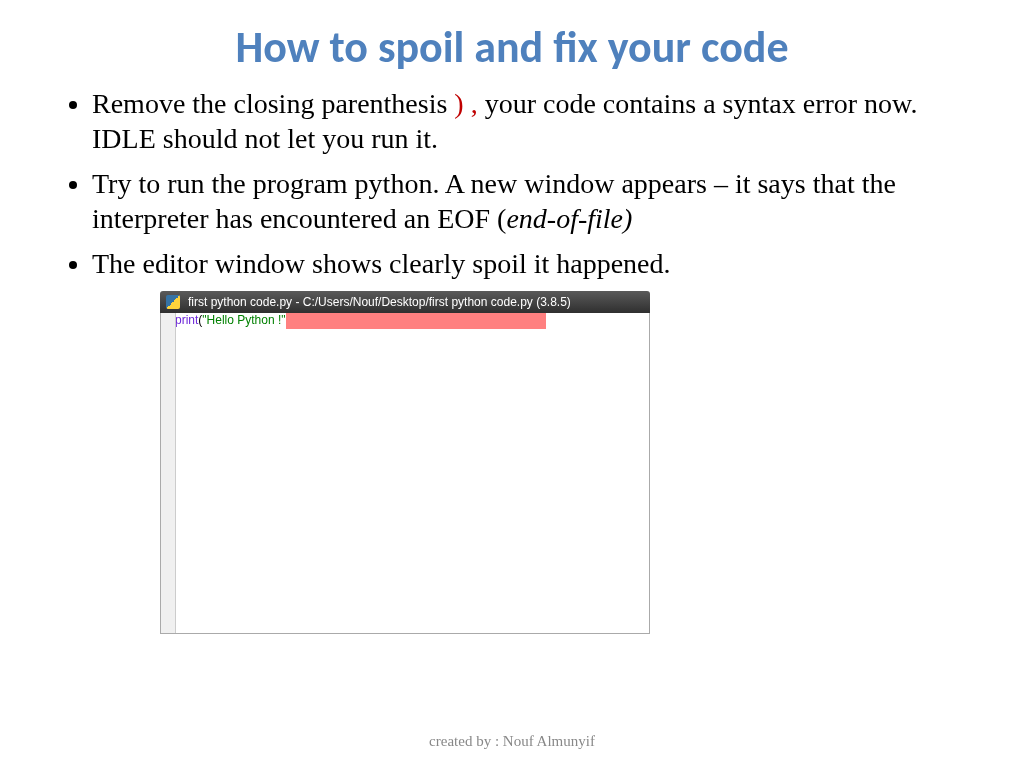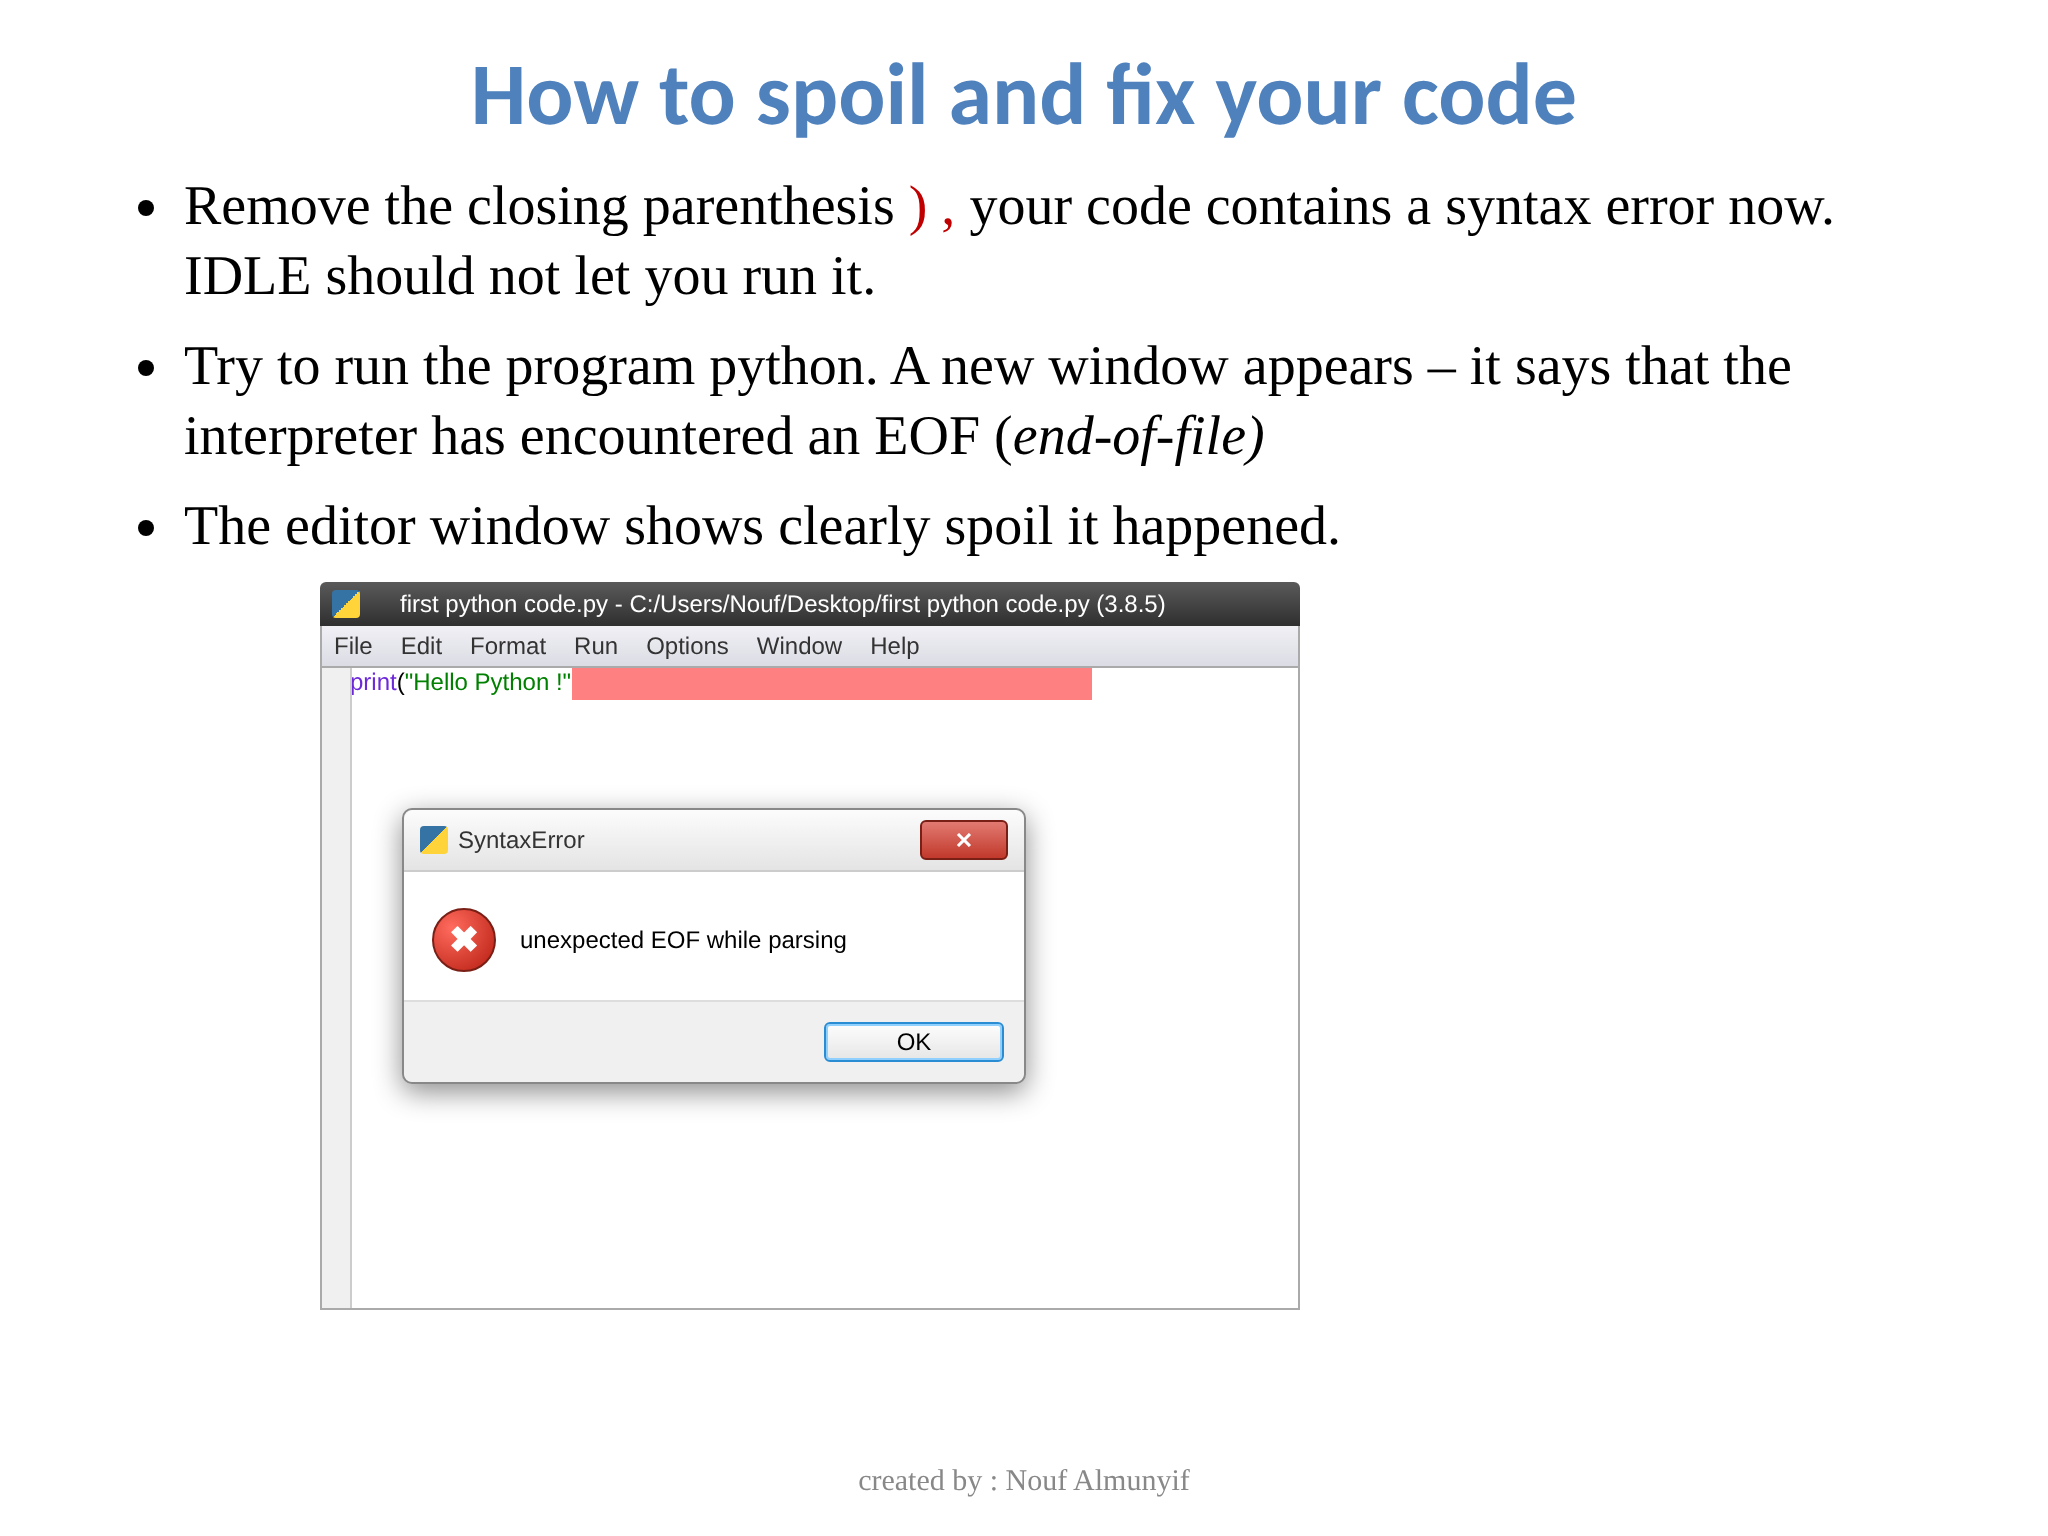--- a/index.html
+++ b/index.html
@@ -55,21 +55,21 @@
     position: relative;
   }
   .ide-titlebar {
     background: linear-gradient(#5a5a5a, #2f2f2f);
     color: #fff;
     padding: 4px 6px;
     border-top-left-radius: 3px;
     border-top-right-radius: 3px;
     display: flex;
     align-items: center;
-    gap: 20px;
+    gap: 8px;
   }
   .ide-titlebar .py-icon {
     width: 14px;
     height: 14px;
     background: linear-gradient(135deg,#3673a5 50%,#ffd43b 50%);
     border-radius: 2px;
     display:inline-block;
   }
   .ide-menubar {
     background: linear-gradient(#f0f0f5, #dcdce4);
@@ -197,48 +197,21 @@
       <span>Try to run the program python. A new window appears – it says that the interpreter has encountered an EOF (</span><span class="italic">end-of-file)</span>
     </li>
     <li>The editor window shows clearly spoil it happened.</li>
   </ul>
 
   <div class="ide-container">
     <div class="ide-titlebar">
       <span class="py-icon"></span>
       <span>first python code.py - C:/Users/Nouf/Desktop/first python code.py (3.8.5)</span>
     </div>
-    <div class="ide-menubar">
-      <span>File</span>
-      <span>Edit</span>
-      <span>Format</span>
-      <span>Run</span>
-      <span>Options</span>
-      <span>Window</span>
-      <span>Help</span>
-    </div>
     <div class="ide-body">
       <div class="code-gutter"></div>
       <div class="code-content"><span class="hl-print">print</span><span>(</span><span class="hl-str">"Hello Python !"</span><span class="err-highlight"></span></div>
 
-      <div class="dialog">
-        <div class="dialog-title">
-          <div class="left">
-            <span class="py-small"></span>
-            <span>SyntaxError</span>
-          </div>
-          <div class="close-btn">
-            <span>✕</span>
-          </div>
-        </div>
-        <div class="dialog-body">
-          <div class="err-icon">✖</div>
-          <div>unexpected EOF while parsing</div>
-        </div>
-        <div class="dialog-footer">
-          <div class="ok-btn">OK</div>
-        </div>
-      </div>
     </div>
   </div>
 </div>
 
 <div class="footer">created by : Nouf Almunyif</div>
 
 </body></html>

